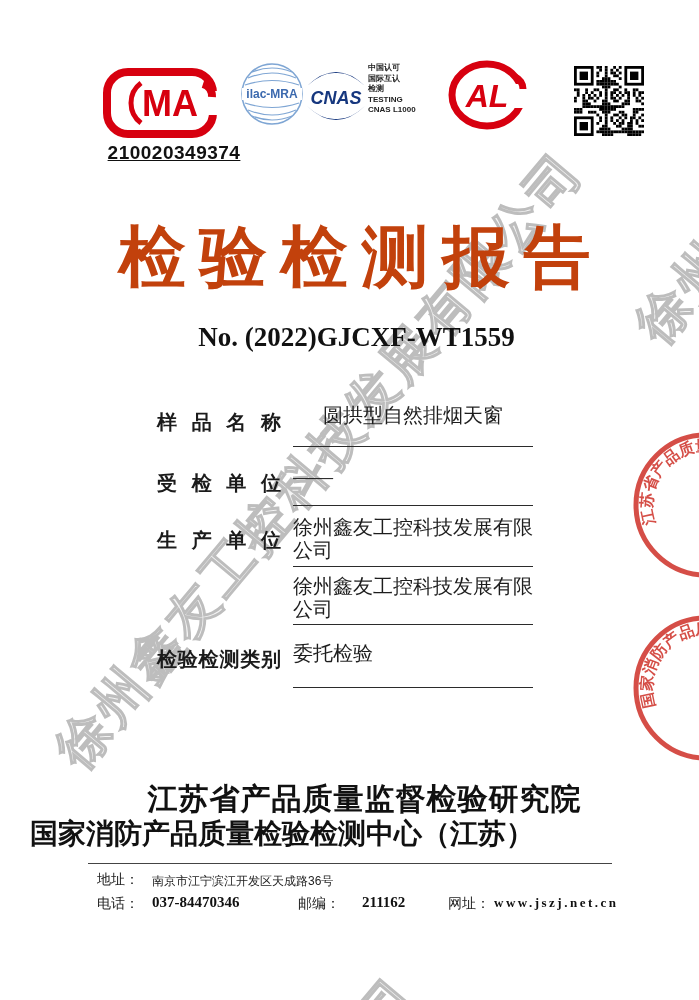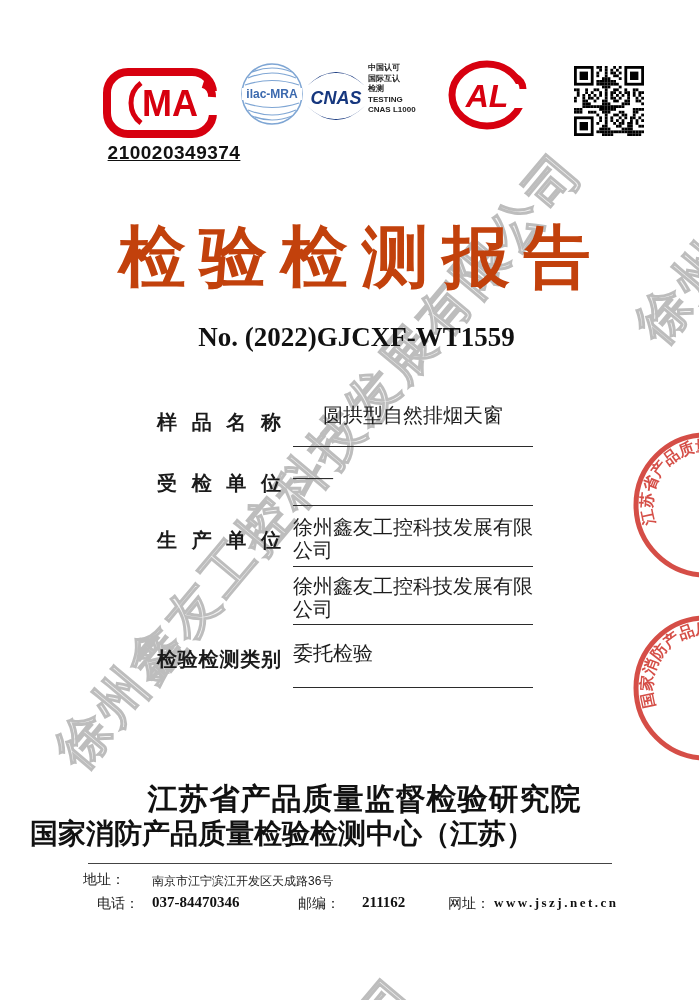--- a/index.html
+++ b/index.html
@@ -47,21 +47,21 @@
   .inst1{position:absolute;left:0;top:779px;width:100%;text-align:center;padding-left:30px;
          box-sizing:border-box;font-size:30px;font-weight:bold;letter-spacing:1px;z-index:2;}
   .inst2{position:absolute;left:0;top:815px;width:100%;text-align:left;padding-left:30px;
          box-sizing:border-box;font-size:28px;font-weight:bold;z-index:2;}
   
   .footer-rule{position:absolute;left:88px;top:863px;width:524px;height:0;
                border-top:1.5px solid #444;z-index:2;}
   .ft{position:absolute;z-index:2;}
   .ft-label{font-size:14px;color:#222;}
   .ft-val-serif{font-family:"Liberation Serif",serif;font-size:15px;font-weight:bold;color:#111;}
-  .addr-label{left:83px;top:871px;}
+  .addr-label{left:97px;top:871px;}
   .addr-val{left:152px;top:873px;font-size:12px;color:#222;}
   .tel-label{left:97px;top:895px;}
   .tel-val{left:152px;top:894px;}
   .zip-label{left:298px;top:895px;}
   .zip-val{left:362px;top:894px;}
   .web-label{left:448px;top:895px;}
   .web-val{left:494px;top:895px;letter-spacing:2.5px;font-size:13px;}
   
   .stamp{position:absolute;z-index:3;opacity:.92;}
   .stamp1{left:626px;top:425px;}

